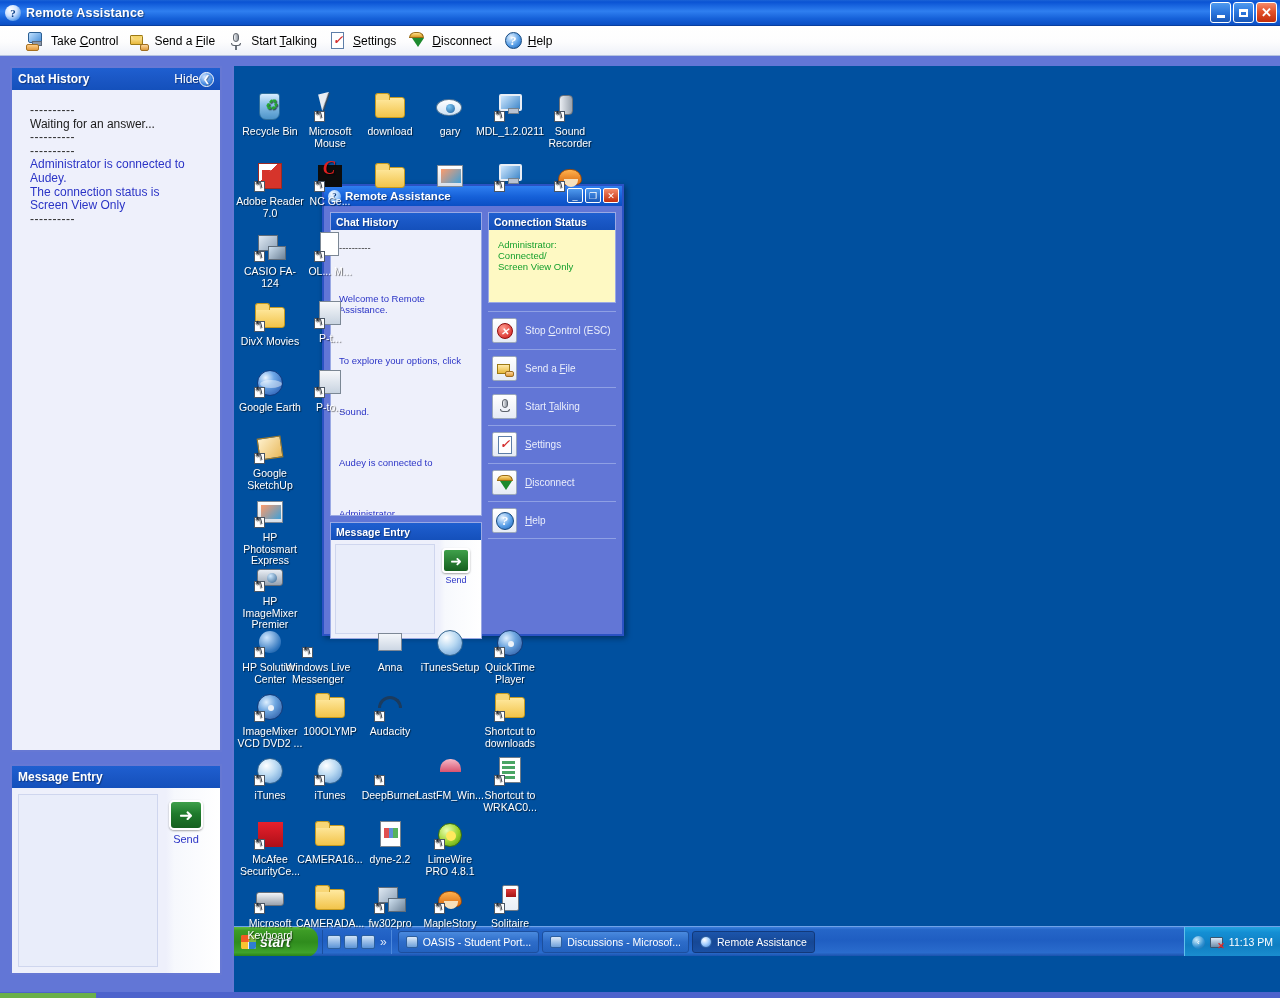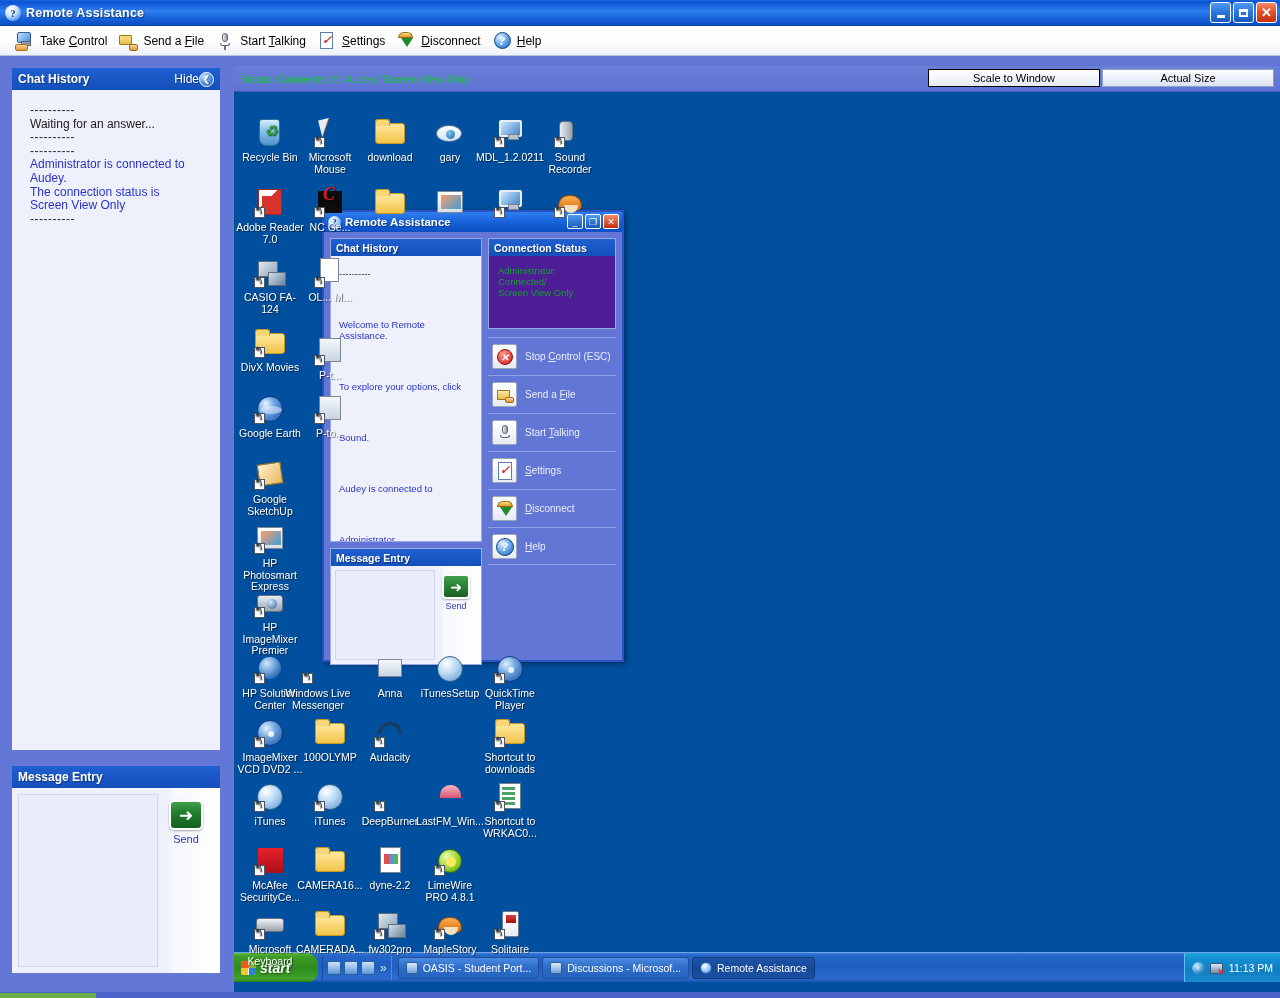--- a/index.html
+++ b/index.html
@@ -49,21 +49,21 @@
     background: linear-gradient(to bottom, #f58b6a 0%, #e4522a 45%, #c32e0c 100%);
   }
   .tb-btn .glyph-min { width: 8px; height: 3px; background: #fff; margin-top: 7px; }
   .tb-btn .glyph-max { width: 9px; height: 8px; border: 2px solid #fff; border-top-width: 3px; }
   .tb-btn .glyph-x { font-size: 13px; line-height: 13px; font-family: "Liberation Sans", sans-serif; }
 
   
   .toolbar {
     position: absolute; left: 0; top: 26px; width: 1280px; height: 30px;
     background: linear-gradient(to bottom, #ffffff 0%, #fdfdfe 55%, #eef1f8 100%);
-    display: flex; align-items: center; padding-left: 13px;
+    display: flex; align-items: center; padding-left: 24px;
     border-bottom: 1px solid #b5c3e0;
   }
   .tbitem {
     display: flex; align-items: center; height: 26px; padding: 0 9px 0 2px;
     cursor: pointer; font-size: 12px; color: #000;
   }
   .tbitem .lbl { margin-left: 5px; }
   .tbitem .lbl u { text-decoration: underline; }
   .ticon { width: 20px; height: 20px; position: relative; flex: 0 0 20px; }
 
@@ -246,21 +246,21 @@
   .ra-msg-body{background:linear-gradient(to right,#eef0fb 0%,#eef0fb 72%,#f7f9fd 76%,#ffffff 100%);height:98px;display:flex;padding:4px;}
   .ra-msg-in{flex:1;background:#e9edfa;border:1px solid #cfd6ee;}
   .ra-msg-send{width:42px;display:flex;flex-direction:column;align-items:center;padding-top:4px;}
   .ra-send-btn{
     width:28px;height:25px;border-radius:4px;
     background:linear-gradient(to bottom,#3fa04a,#15601f);
     border:2px solid #fff;box-shadow:0 1px 2px rgba(0,0,0,.35);
     display:flex;align-items:center;justify-content:center;color:#fff;font-size:14px;cursor:pointer;line-height:14px;
   }
   .ra-send-lbl{color:#2b34c6;font-size:9px;margin-top:2px;}
-  .ra-status-box{background:#4c1d95;height:72px;padding:9px 6px 0 9px;font-size:9.5px;line-height:11px;color:#16a02e;}
+  .ra-status-box{background:#fef9c3;height:72px;padding:9px 6px 0 9px;font-size:9.5px;line-height:11px;color:#16a02e;}
   .ra-actions{margin-top:8px;}
   .ra-action{
     display:flex;align-items:center;height:38px;gap:8px;
     border-top:1px solid #8fa0e4; cursor:pointer; padding-left:4px;
   }
   .ra-action:last-child{border-bottom:1px solid #8fa0e4;}
   .ra-action .aic{
     width:25px;height:25px;background:linear-gradient(to bottom,#ffffff,#e6ebf5);
     border:1px solid #9aa7bd;border-radius:2px;position:relative;flex:0 0 25px;
   }
@@ -426,27 +426,20 @@
           </div>
           <div class="send-lbl">Send</div>
         </div>
       </div>
     </div>
 
   </div>
 
   <div class="remote">
 
-    <div class="status-bar">
-      <span class="status-text">Status: Connected to Audey/ Screen View Only</span>
-      <div class="scale-btns">
-        <div class="scale-btn focused">Scale to Window</div>
-        <div class="scale-btn">Actual Size</div>
-      </div>
-    </div>
 
     <div class="desktop" id="desktop">
 
       <div class="ra-win">
         <div class="ra-title">
           <span class="ra-ic">?</span>
           <span class="ra-t">Remote Assistance</span>
           <div class="ra-btns">
             <div class="ra-btn">_</div>
             <div class="ra-btn">❐</div>
@@ -664,21 +657,21 @@
           </div>
           <span class="cap">OL... M...</span>
         </div>
         <div class="dicon" style="left: 2px; top: 235px;">
           <div class="art">
             <i class="a-folder"></i>
             <i class="a-shortcut"></i>
           </div>
           <span class="cap">DivX Movies</span>
         </div>
-        <div class="dicon" style="left: 62px; top: 243px;">
+        <div class="dicon" style="left: 62px; top: 232px;">
           <div class="art">
             <i class="a-pt"></i>
             <i class="a-shortcut"></i>
           </div>
           <span class="cap">P-t...</span>
         </div>
         <div class="dicon" style="left: 2px; top: 301px;">
           <div class="art">
             <i class="a-globe"></i>
             <i class="a-shortcut"></i>

